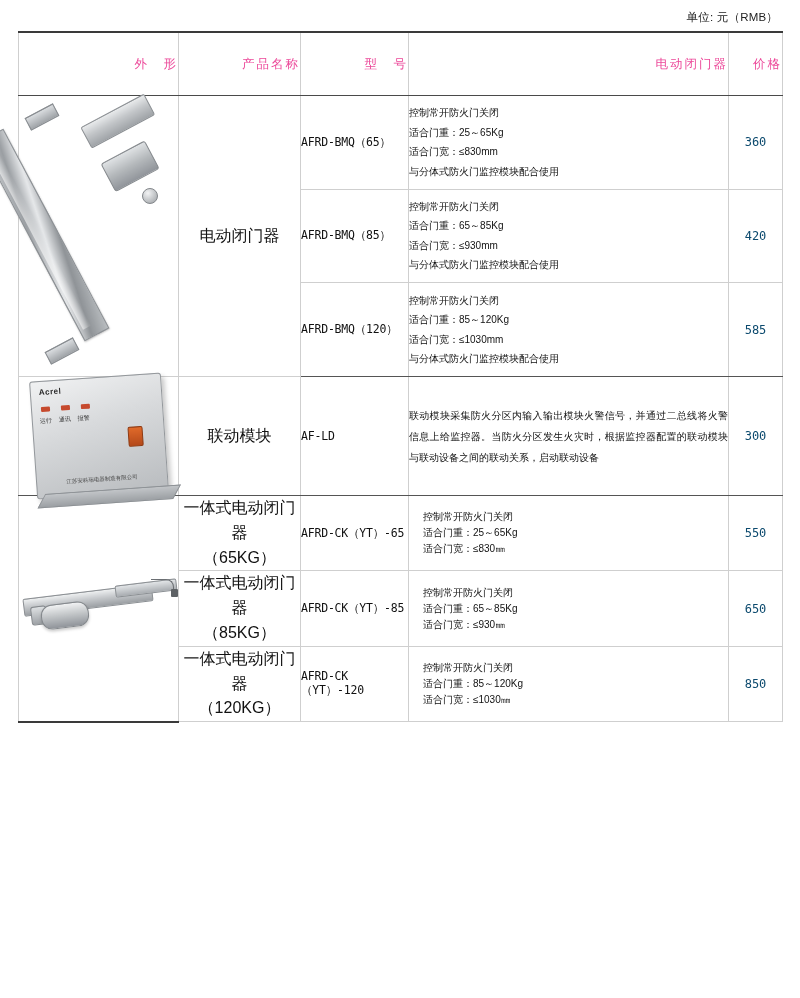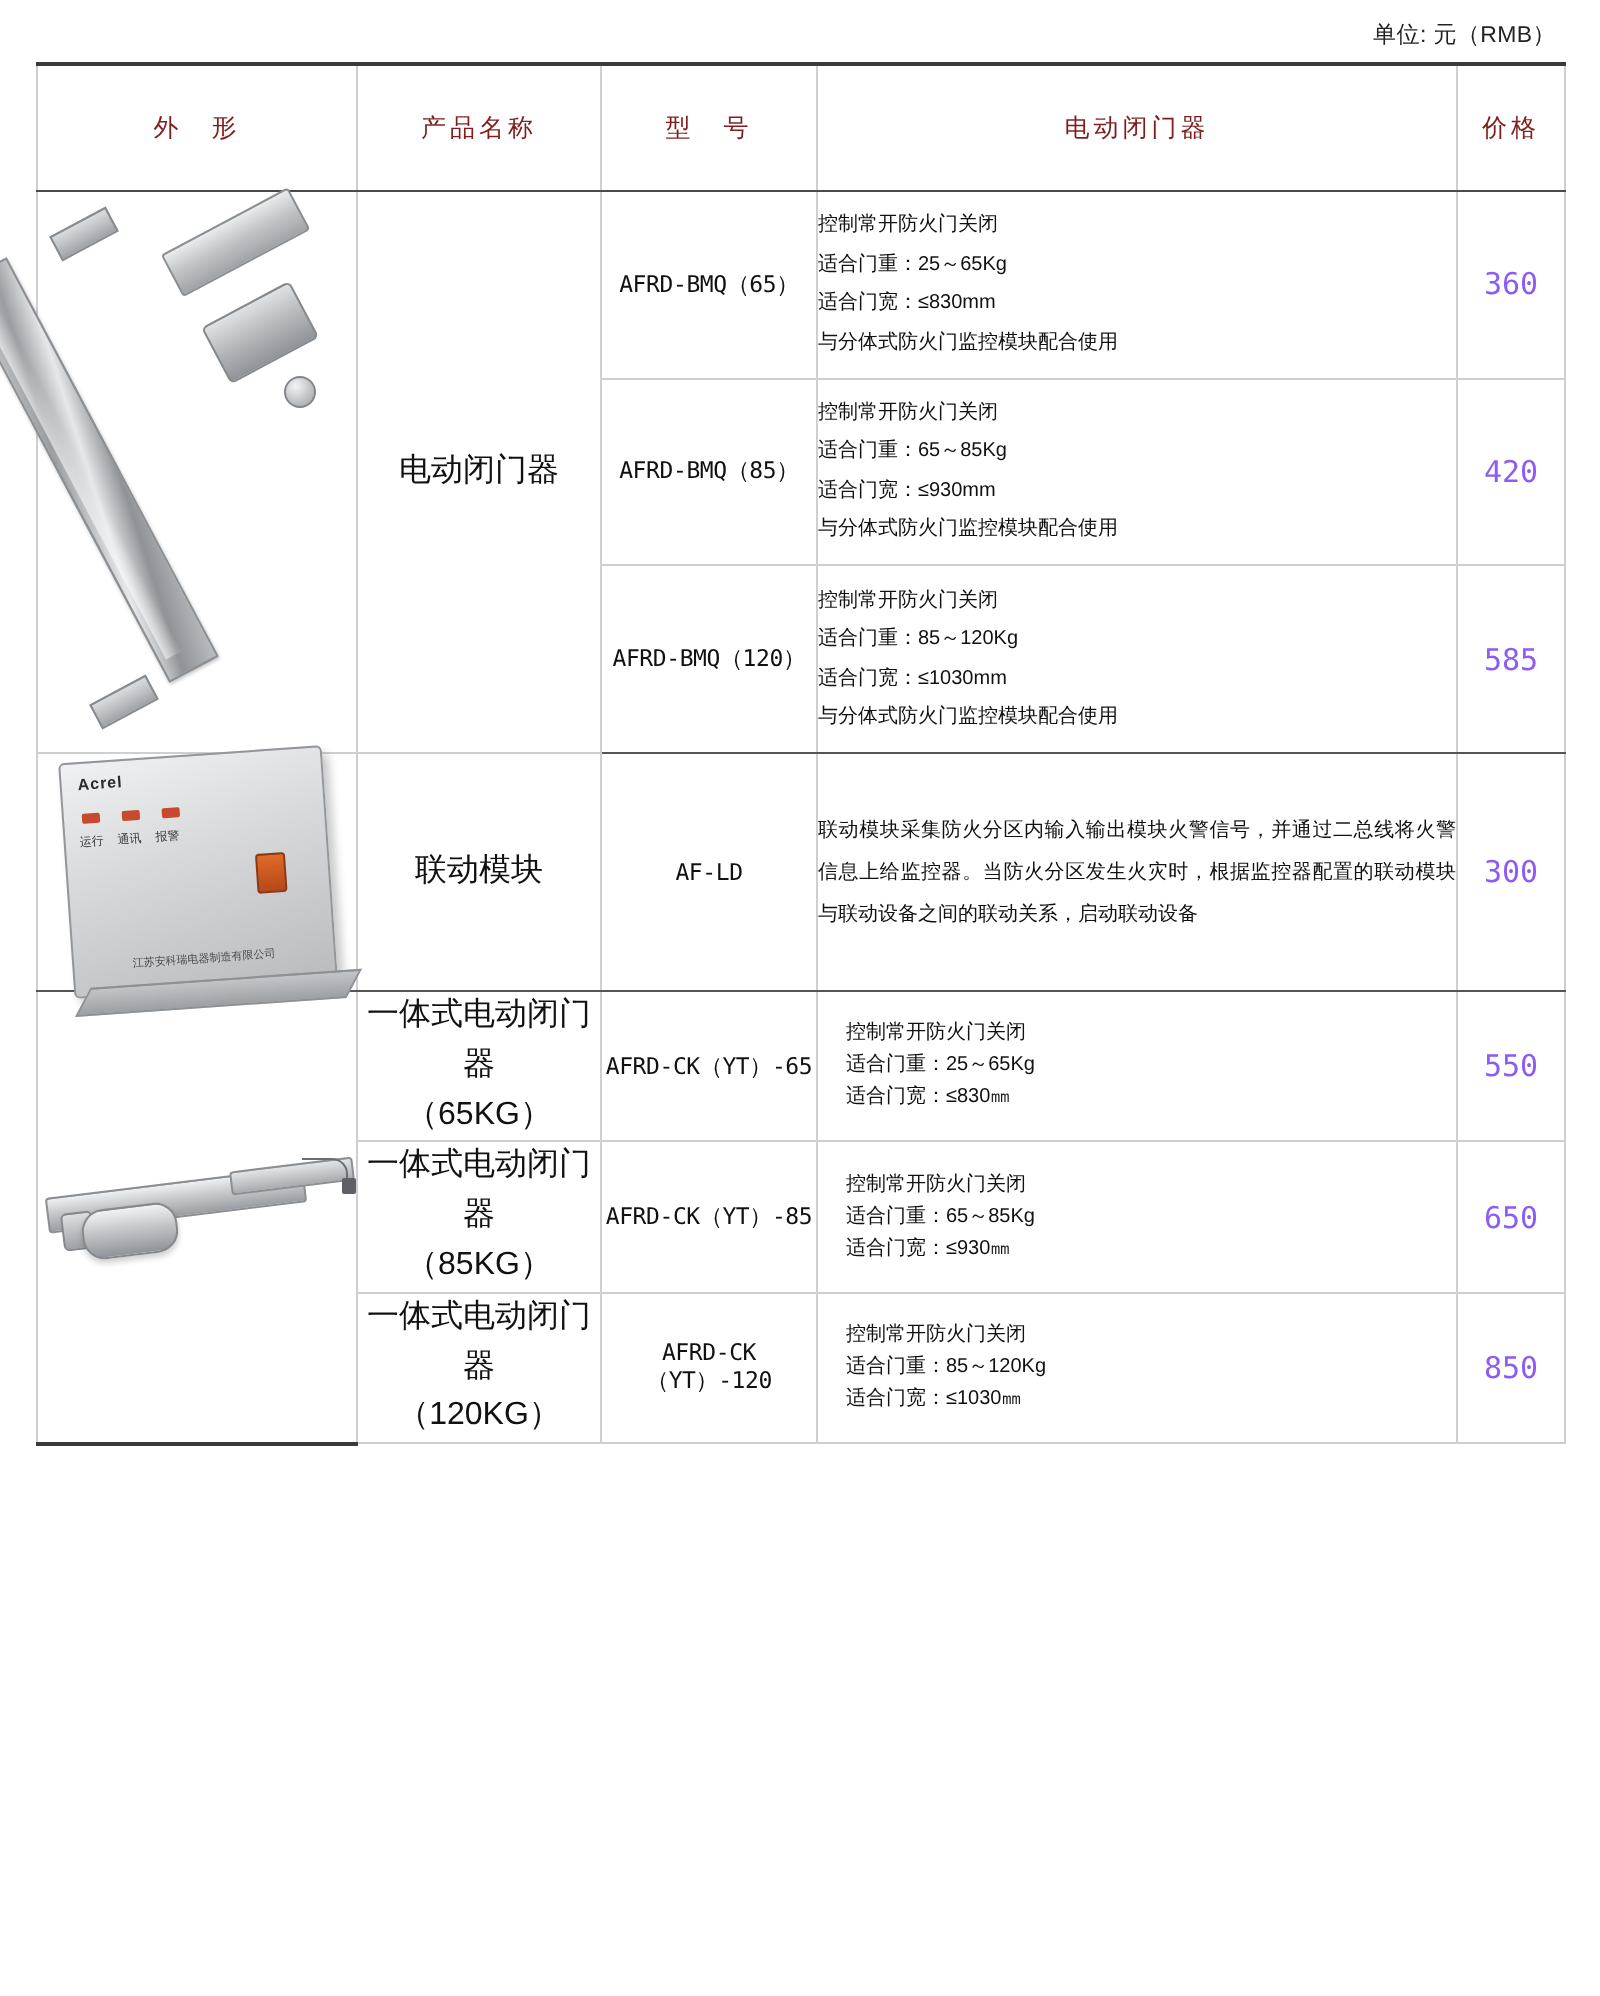--- a/index.html
+++ b/index.html
@@ -37,42 +37,42 @@
   table.price-table td, table.price-table th {
     border: 1px solid #cfcfcf;
     vertical-align: middle;
     padding: 0;
   }
   .rule-bottom {
     border-bottom: 2px solid #3a3a3a;
   }
   thead td {
     height: 62px;
-    text-align: center;
+    text-align: right;
     font-size: 12.5px;
-    color: #7f1d1d;
+    color: #ec4899;
     letter-spacing: 2px;
     border-top: 2px solid #3a3a3a !important;
     border-bottom: 1.6px solid #4a4a4a !important;
   }
   .col-img   { width: 160px; }
   .col-name  { width: 122px; }
   .col-model { width: 108px; }
   .col-func  { width: 320px; }
   .col-price { width: 54px; }
 
   td.cell-name {
     text-align: center;
     font-size: 16px;
     color: #111;
     line-height: 1.55;
     padding: 4px 2px;
   }
   td.cell-model {
-    text-align: center;
+    text-align: left;
     font-size: 11.5px;
     color: #111;
     font-family: "DejaVu Sans Mono", "Liberation Mono", monospace;
     letter-spacing: -0.2px;
   }
   td.cell-func {
     font-size: 10px;
     color: #111;
     padding: 10px 14px;
     line-height: 1.95;
@@ -81,22 +81,22 @@
   td.cell-func.compact {
     line-height: 1.6;
     padding: 8px 14px;
   }
   td.cell-func.justify {
     line-height: 2.1;
     text-align: justify;
   }
   td.cell-price {
     text-align: center;
-    font-size: 15px;
-    color: #8b5cf6;
+    font-size: 12px;
+    color: #0c4a6e;
     font-family: "DejaVu Sans Mono", "Liberation Mono", monospace;
   }
   td.cell-img {
     text-align: center;
     vertical-align: middle;
     background: #fff;
   }
   .group-sep td {
     border-bottom: 1.6px solid #555 !important;
   }

